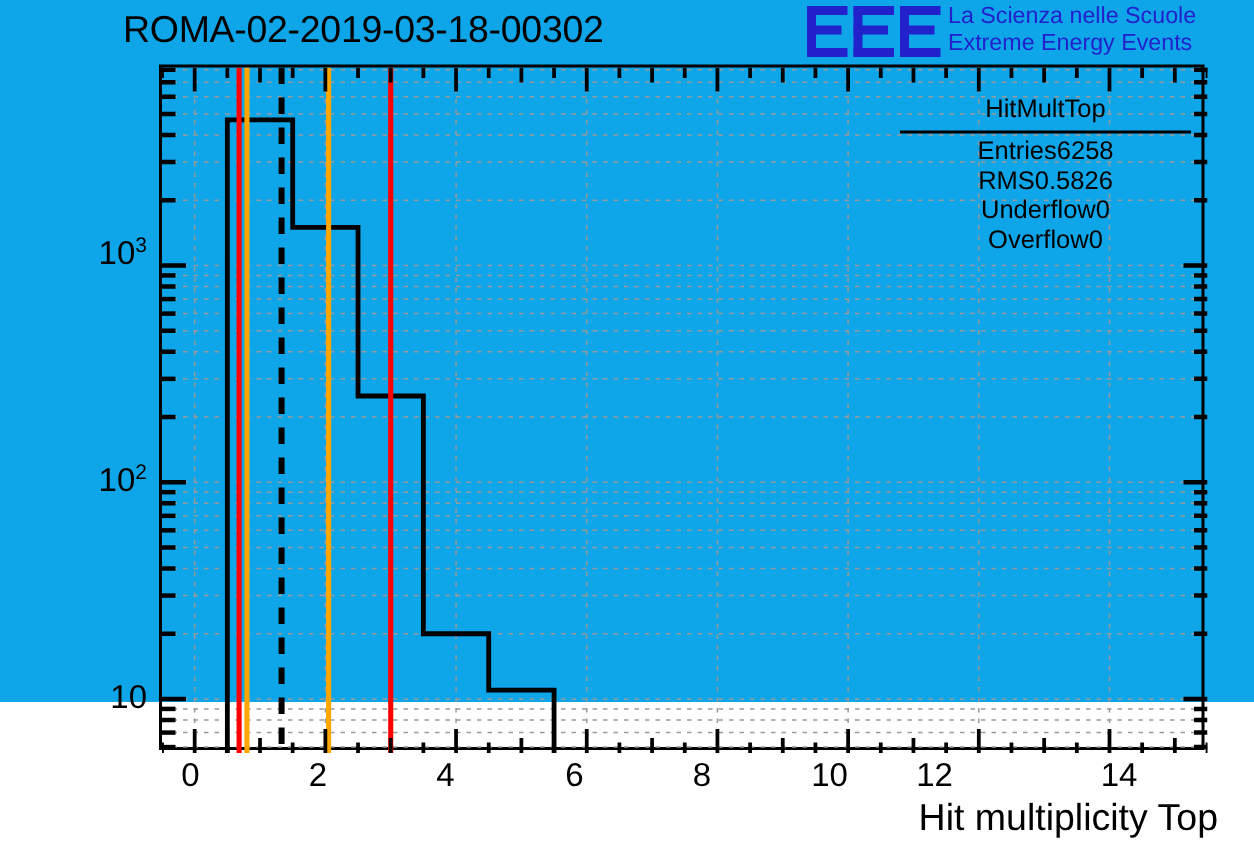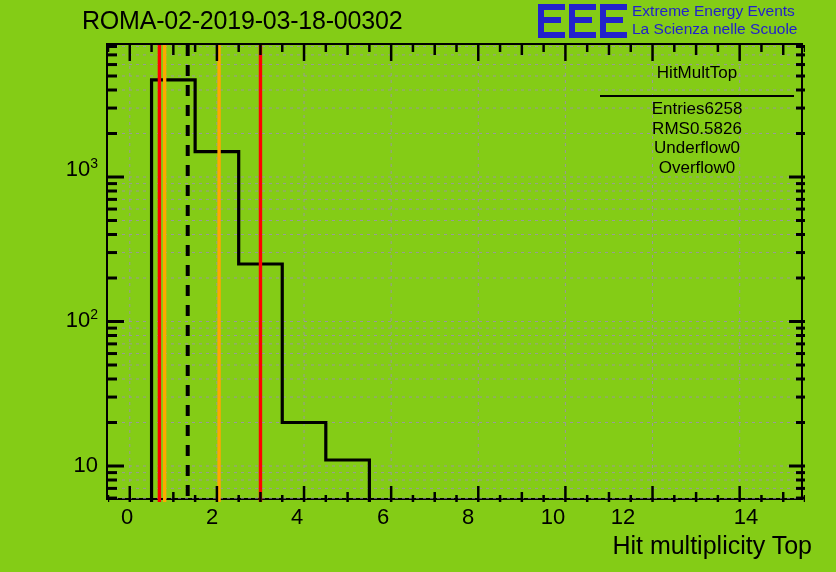--- a/index.html
+++ b/index.html
@@ -1,17 +1,17 @@
 <!DOCTYPE html>
 <html><head>
 <meta charset="utf-8">
 <style>
   html,body{margin:0;padding:0;background:#ffffff;}
   body{width:836px;height:572px;font-family:"Liberation Sans",sans-serif;overflow:hidden;}
-  #root{position:relative;width:836px;height:572px;background:#84cc16;text-decoration:underline;}
+  #root{position:relative;width:836px;height:468px;background:#0ea5e9;text-decoration:underline;}
 
   .abs{position:absolute;}
 
   
   #chart-title{
     left:82px; top:6px;
     font-size:25px; color:#000; white-space:nowrap; letter-spacing:-0.2px;
   }
 
   
@@ -34,21 +34,21 @@
 
   #xaxis-title{
     right:24px; top:531px; font-size:25px; color:#000; white-space:nowrap;
   }
 
   
   #stats-box{
     left:596px; top:63px; width:202px;
     font-size:17px; color:#000;
   }
-  #stats-title{ text-align:center; padding-bottom:12px; font-size:17px;}
+  #stats-title{ text-align:center; padding-bottom:4px; font-size:17px;}
   #stats-rule{ height:2px; background:#000; margin:0 4px 2px 4px;}
   .stat-row{ display:flex; justify-content:center; padding:0 6px; line-height:19.5px;}
   .stat-key{ }
   .stat-val{ }
 </style>
 </head>
 <body>
 
 <div id="root">
 
@@ -65,22 +65,22 @@
         <rect x="31" y="1" width="6" height="34"></rect>
         <rect x="31" y="14" width="23" height="6"></rect>
         <rect x="31" y="29" width="27" height="6"></rect>
         <rect x="62" y="1" width="27" height="6"></rect>
         <rect x="62" y="1" width="6" height="34"></rect>
         <rect x="62" y="14" width="23" height="6"></rect>
         <rect x="62" y="29" width="27" height="6"></rect>
       </g>
     </svg>
     <div id="eee-text">
+      <div class="eee-line">La Scienza nelle Scuole</div>
       <div class="eee-line">Extreme Energy Events</div>
-      <div class="eee-line">La Scienza nelle Scuole</div>
     </div>
   </div>
 
   <div class="abs" id="plot-frame">
     <svg id="grid-layer" viewBox="0 0 697 457" preserveAspectRatio="none" xmlns="http://www.w3.org/2000/svg">
         <line x1="21.78125" y1="0" x2="21.78125" y2="457" stroke="#9a9a9a" stroke-width="1" stroke-dasharray="3,4"></line>
         <line x1="108.90625" y1="0" x2="108.90625" y2="457" stroke="#9a9a9a" stroke-width="1" stroke-dasharray="3,4"></line>
         <line x1="196.03125" y1="0" x2="196.03125" y2="457" stroke="#9a9a9a" stroke-width="1" stroke-dasharray="3,4"></line>
         <line x1="283.15625" y1="0" x2="283.15625" y2="457" stroke="#9a9a9a" stroke-width="1" stroke-dasharray="3,4"></line>
         <line x1="370.28125" y1="0" x2="370.28125" y2="457" stroke="#9a9a9a" stroke-width="1" stroke-dasharray="3,4"></line>

